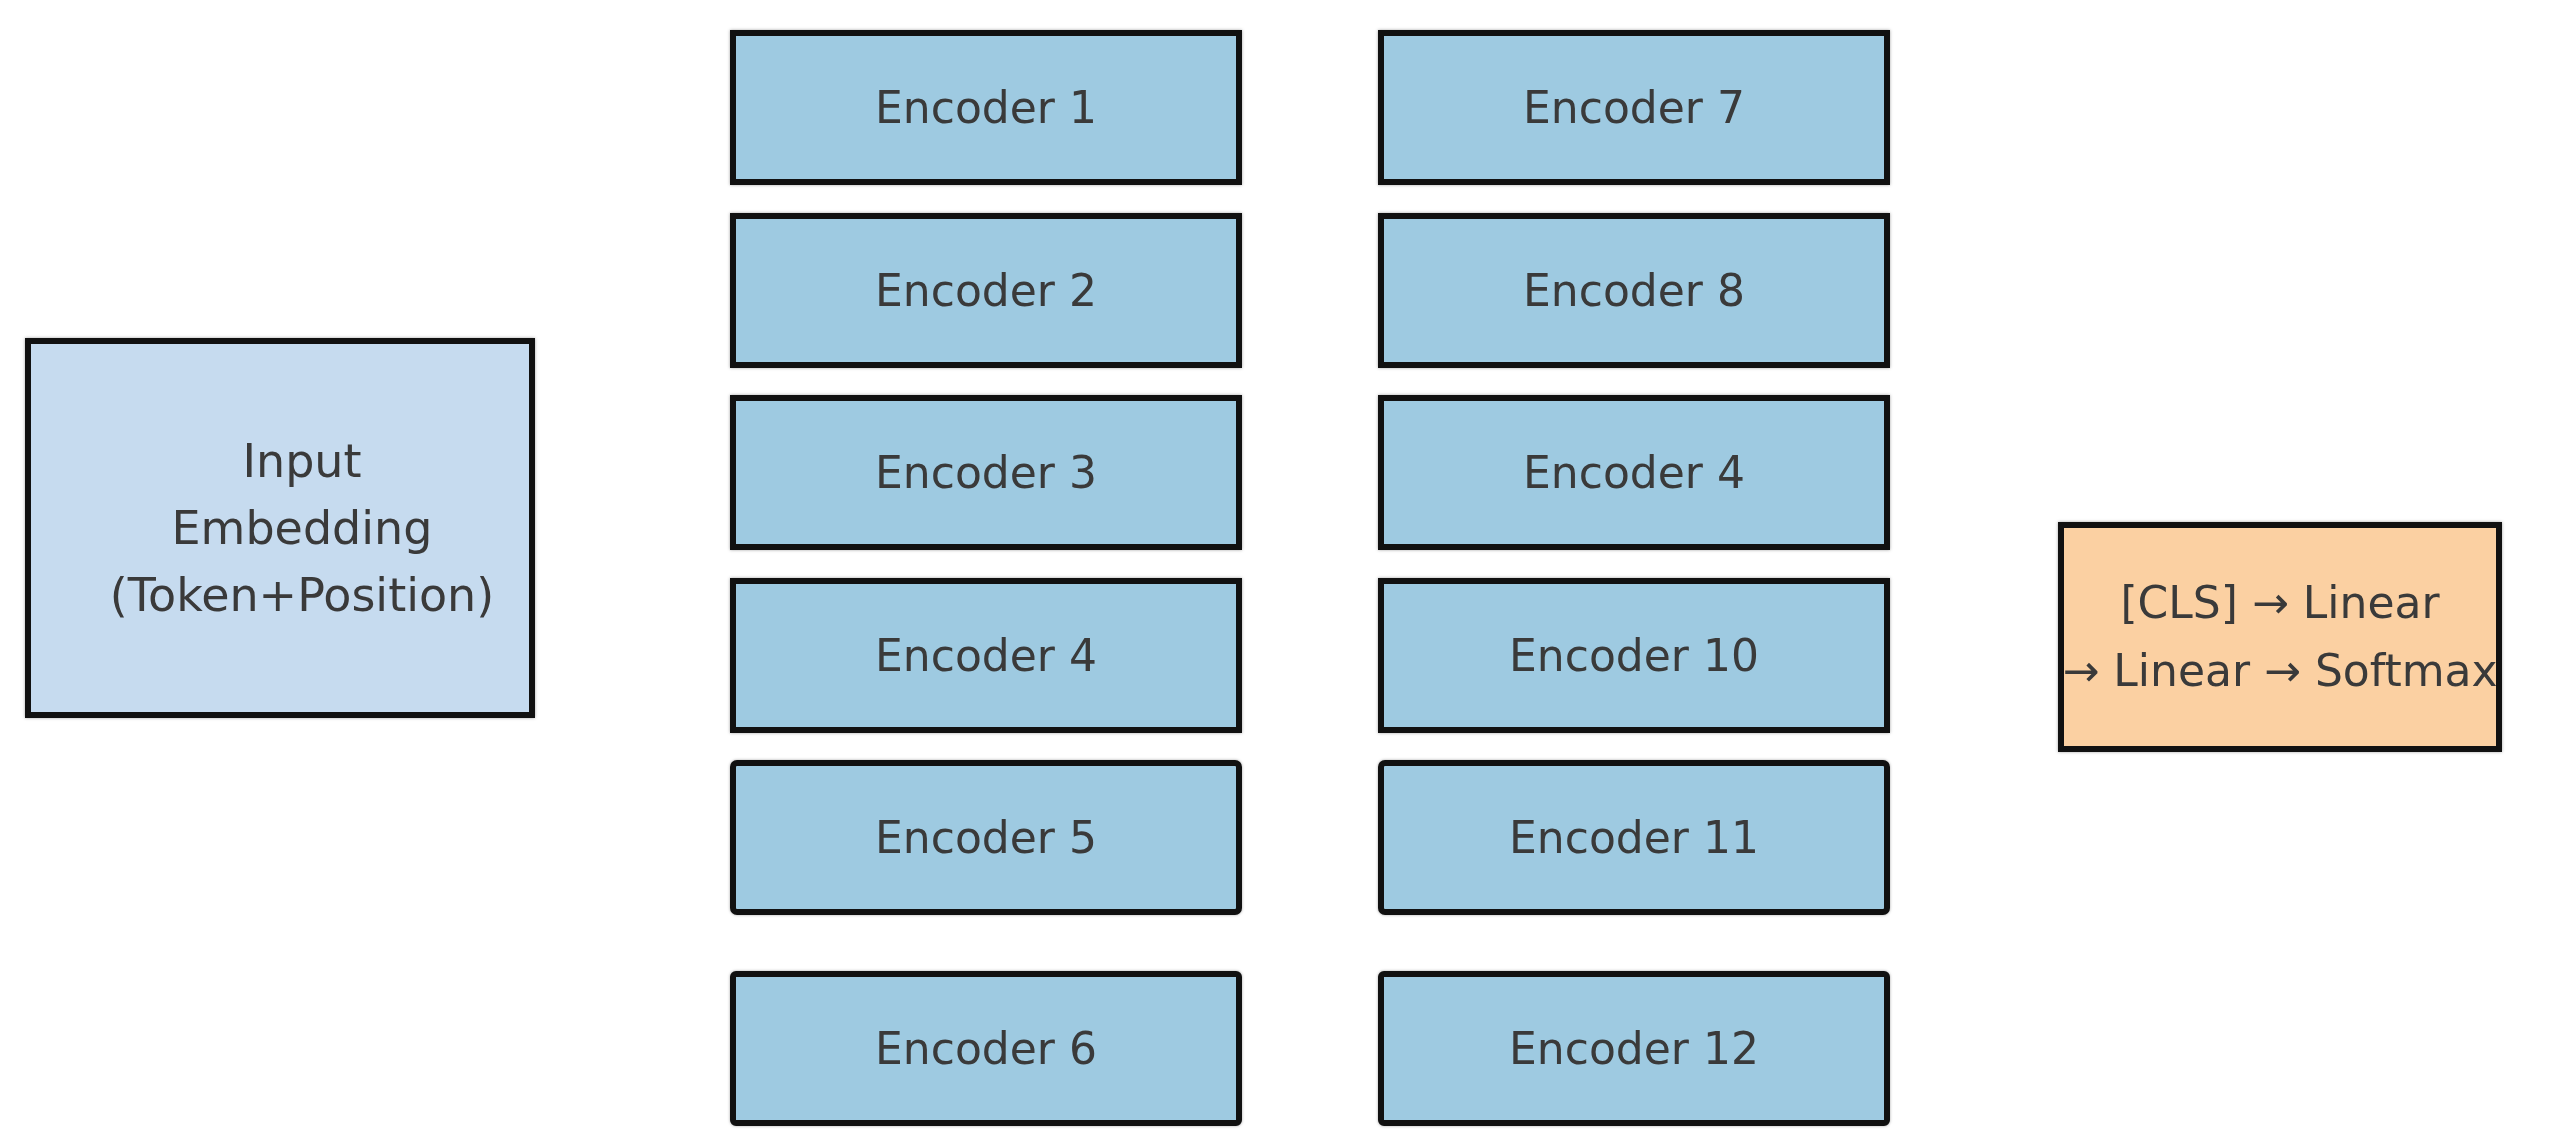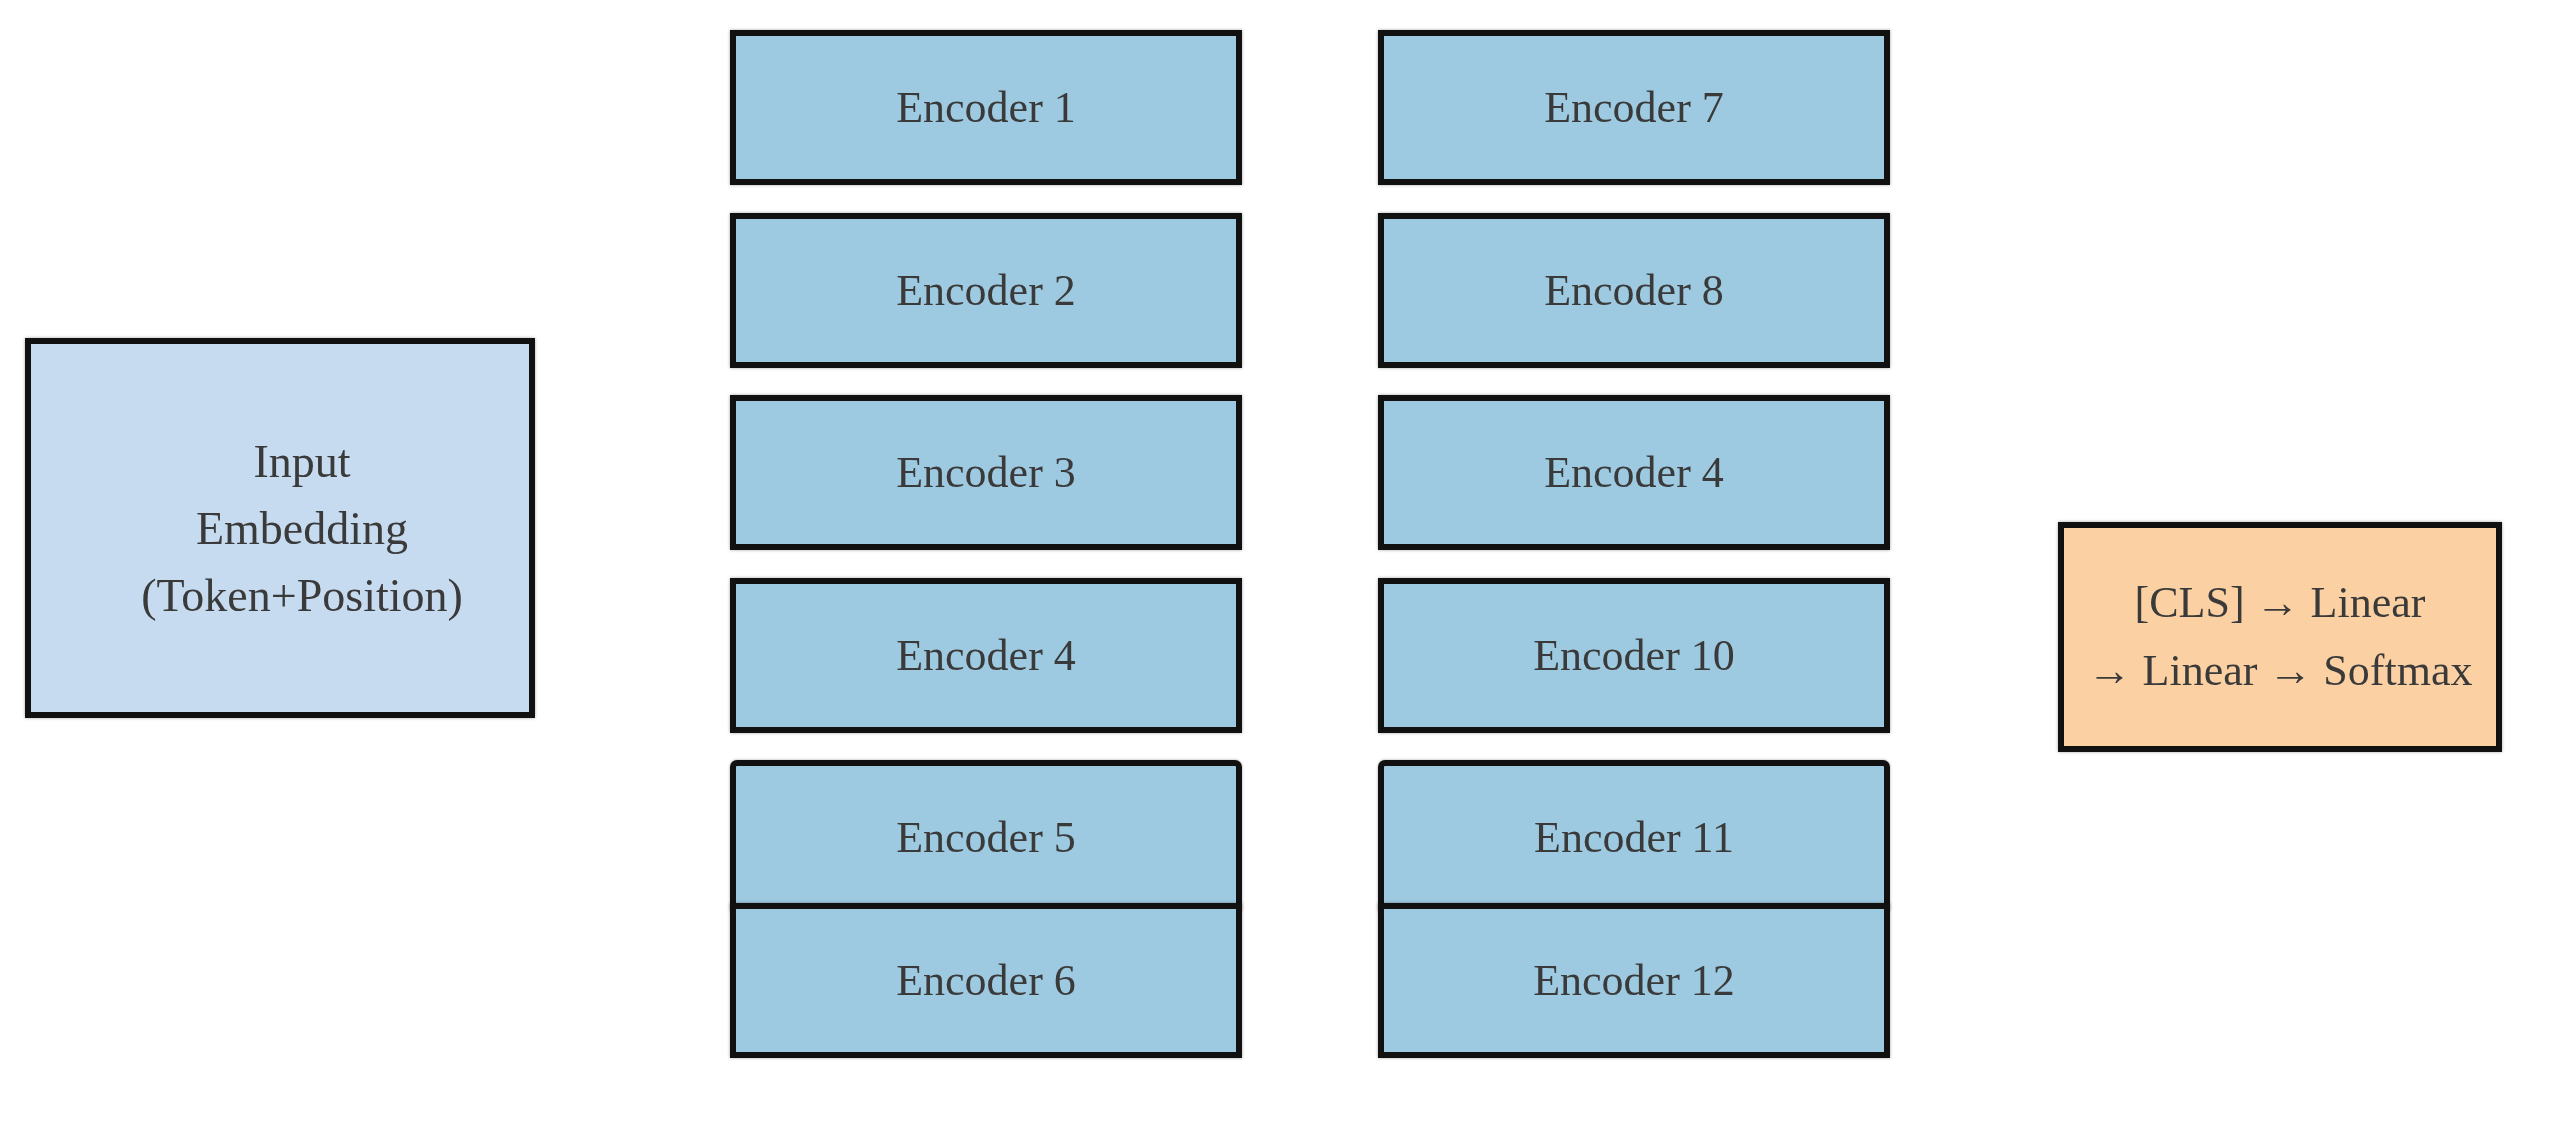--- a/index.html
+++ b/index.html
@@ -22,21 +22,20 @@
   .box {
     position: absolute;
     box-sizing: border-box;
     border: 6px solid var(--border, #111111);
     box-shadow: 0 0 3px rgba(0,0,0,0.35);
     display: flex;
     flex-direction: column;
     justify-content: center;
     align-items: center;
     text-align: right;
-    font-family: Liberation Serif, serif;
   }
   
   .input-box {
     left: 25px;
     top: 338px;
     width: 510px;
     height: 380px;
     background: var(--input_fill, #c6dbef);
     padding-left: 44px;
   }
@@ -55,21 +54,21 @@
     font-size: 44px;
     white-space: nowrap;
   }
   .col1 { left: 730px; }
   .col2 { left: 1378px; }
   .r1 { top: 30px; }
   .r2 { top: 213px; }
   .r3 { top: 395px; }
   .r4 { top: 578px; }
   .r5 { top: 760px; border-radius: 7px; }
-  .r6 { top: 903px; }
+  .r6 { top: 971px; border-radius: 6px; }
   
   .output-box {
     left: 2058px;
     top: 522px;
     width: 444px;
     height: 230px;
     background: var(--output_fill, #fbd0a2);
     overflow: visible;
   }
   .output-box .line {

